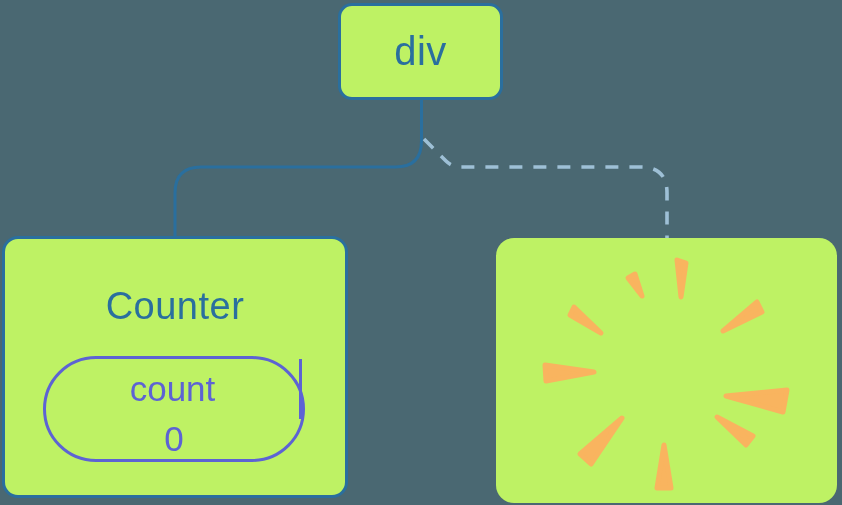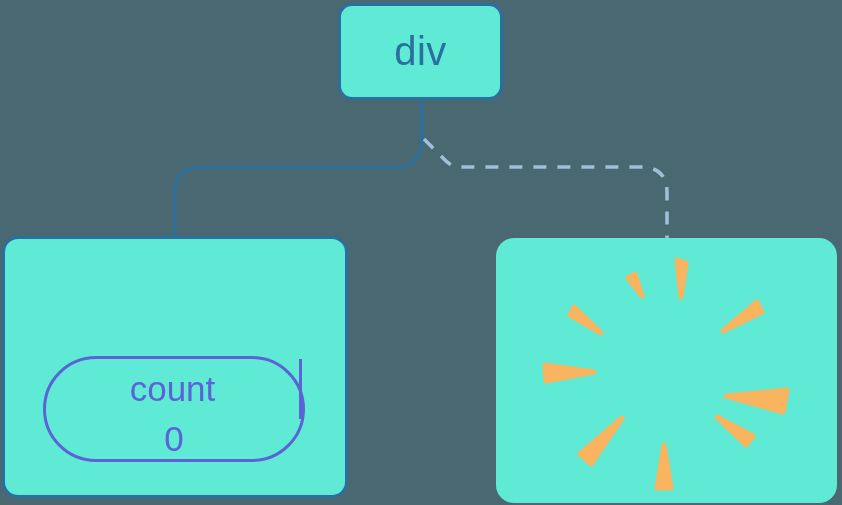--- a/index.html
+++ b/index.html
@@ -10,21 +10,21 @@
     overflow: hidden;
     font-family: "Liberation Sans", sans-serif;
   }
   #edges {
     position: absolute; left: 0; top: 0;
     width: 842px; height: 505px;
     pointer-events: none;
   }
   .node {
     position: absolute;
-    background: #5eead4;
+    background: #bef264;
     box-sizing: border-box;
   }
   #root-node {
     left: 338px; top: 3px;
     width: 165px; height: 97px;
     border: 3px solid #2a6f9e;
     border-radius: 14px;
     display: flex; align-items: center; justify-content: center;
   }
   #root-node .node-label {
@@ -83,20 +83,21 @@
 <svg id="edges" viewBox="0 0 842 505" xmlns="http://www.w3.org/2000/svg">
   <path d="M421.5 99 V141 Q421.5 167 395.5 167 H201 Q175 167 175 193 V237" fill="none" stroke="#2a6f9e" stroke-width="3"></path>
   <path d="M424 139 L446 161 Q452 167 461 167 H641 Q667 167 667 193 V239" fill="none" stroke="#9ec0d6" stroke-width="3.6" stroke-dasharray="13 11"></path>
 </svg>
 
 <div class="node" id="root-node">
   <span class="node-label">div</span>
 </div>
 
 <div class="node" id="counter-node">
+  <div class="node-title">Counter</div>
   <div class="state-pill">
     <div class="pill-key">count</div>
     <div class="pill-value">0</div>
   </div>
 </div>
 
 <div class="node" id="removed-node">
   <svg class="poof" width="341" height="265" viewBox="0 0 341 265" xmlns="http://www.w3.org/2000/svg" fill="#f9b45f" stroke="#f9b45f" stroke-width="5" stroke-linejoin="round">
     <polygon points="146,58 132,40 139,36"></polygon>
     <polygon points="185,59 181,22 190,25"></polygon>

